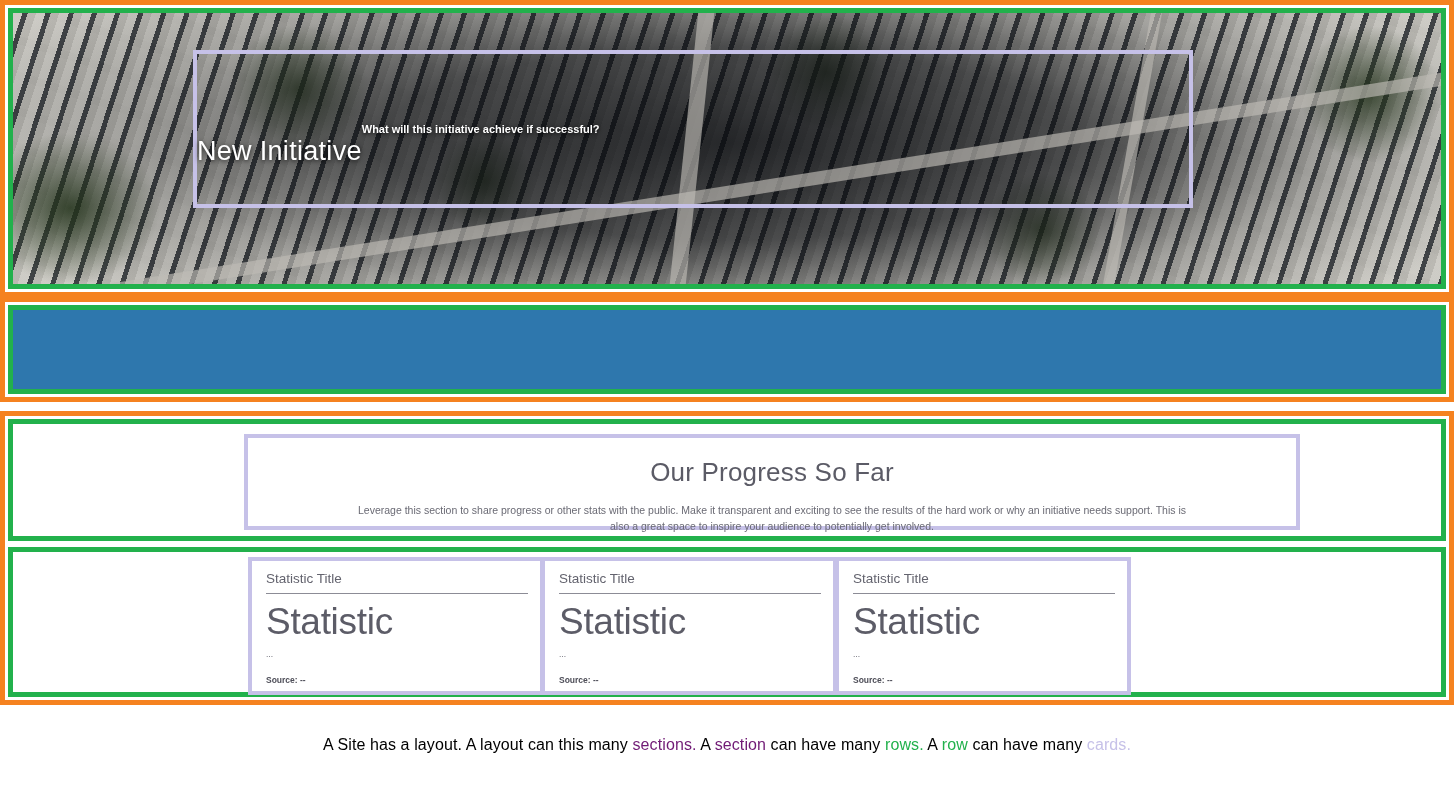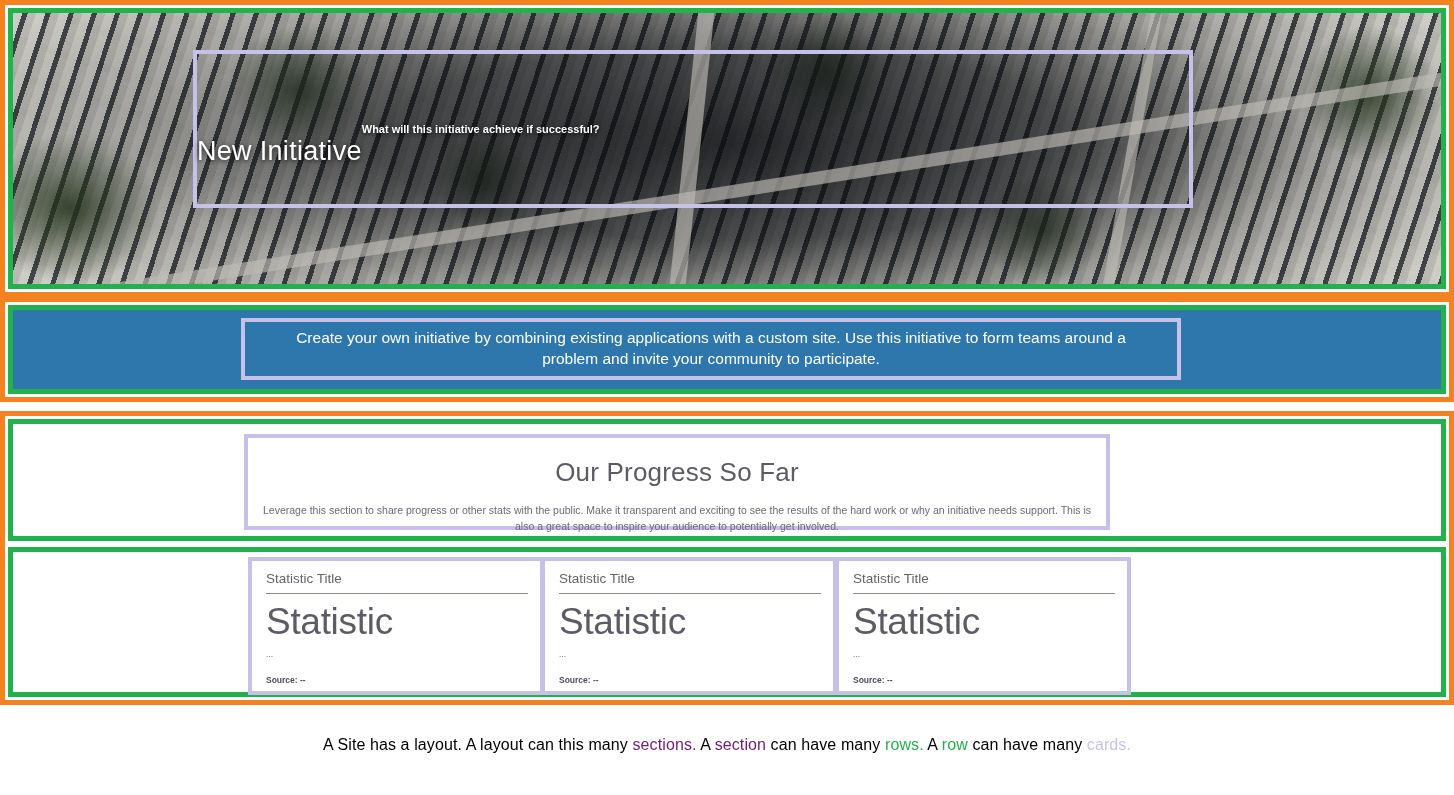--- a/index.html
+++ b/index.html
@@ -125,21 +125,21 @@
     color: #ffffff;
     font-size: 15.5px;
     line-height: 1.35;
     padding: 0 26px;
   }
 
   
   #section-progress { left: 0; top: 411px; width: 1454px; height: 294px; }
 
   #row-progress-text { left: 8px; top: 419px; width: 1438px; height: 122px; background:#ffffff; }
-  #card-progress     { left: 244px; top: 434px; width: 866px; height: 96px; }
+  #card-progress     { left: 244px; top: 434px; width: 1056px; height: 96px; }
 
   .progress-inner {
     position: absolute;
     left: 0; top: 0; right: 0; bottom: 0;
     display: flex;
     flex-direction: column;
     align-items: center;
     padding-top: 19px;
   }
   .progress-title {
@@ -244,23 +244,20 @@
 
   <div class="card" id="card-hero">
     <div class="hero-inner">
       <div class="hero-title">New Initiative</div>
       <div class="hero-sub">What will this initiative achieve if successful?</div>
     </div>
   </div>
 
   <div class="section" id="section-banner"></div>
   <div class="row" id="row-banner"></div>
-  <div class="card" id="card-banner">
-    <div class="banner-text">Create your own initiative by combining existing applications with a custom site. Use this initiative to form teams around a problem and invite your community to participate.</div>
-  </div>
 
   <div class="section" id="section-progress"></div>
 
   <div class="row" id="row-progress-text"></div>
   <div class="card" id="card-progress">
     <div class="progress-inner">
       <div class="progress-title">Our Progress So Far</div>
       <div class="progress-body">Leverage this section to share progress or other stats with the public. Make it transparent and exciting to see the results of the hard work or why an initiative needs support. This is also a great space to inspire your audience to potentially get involved.</div>
     </div>
   </div>

